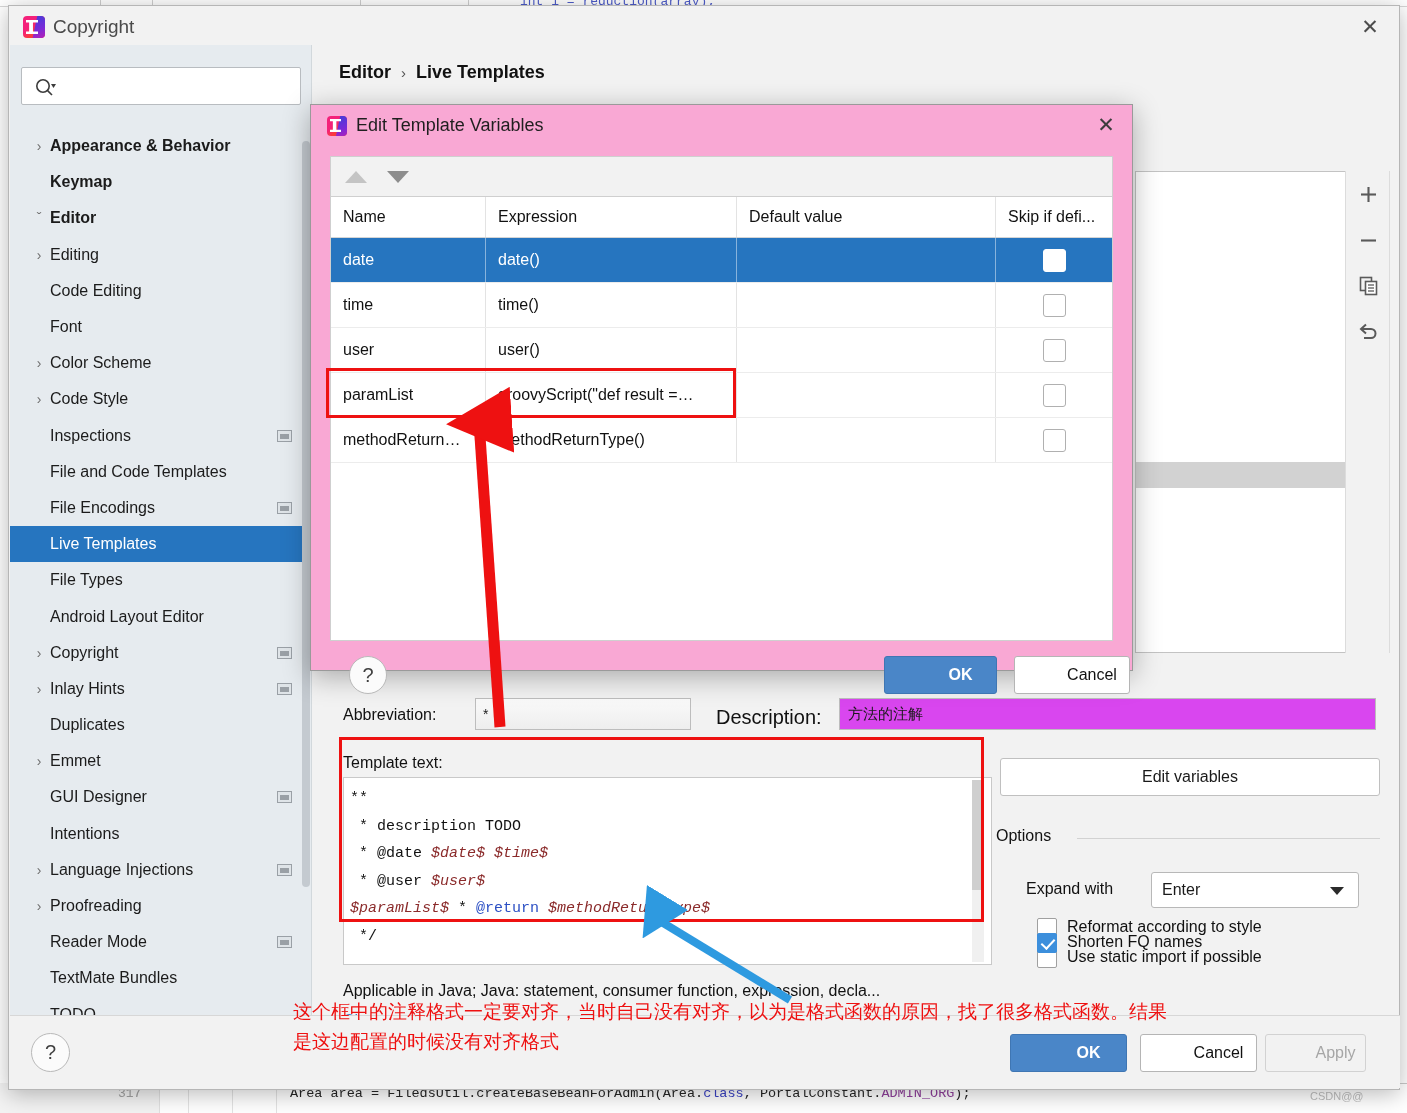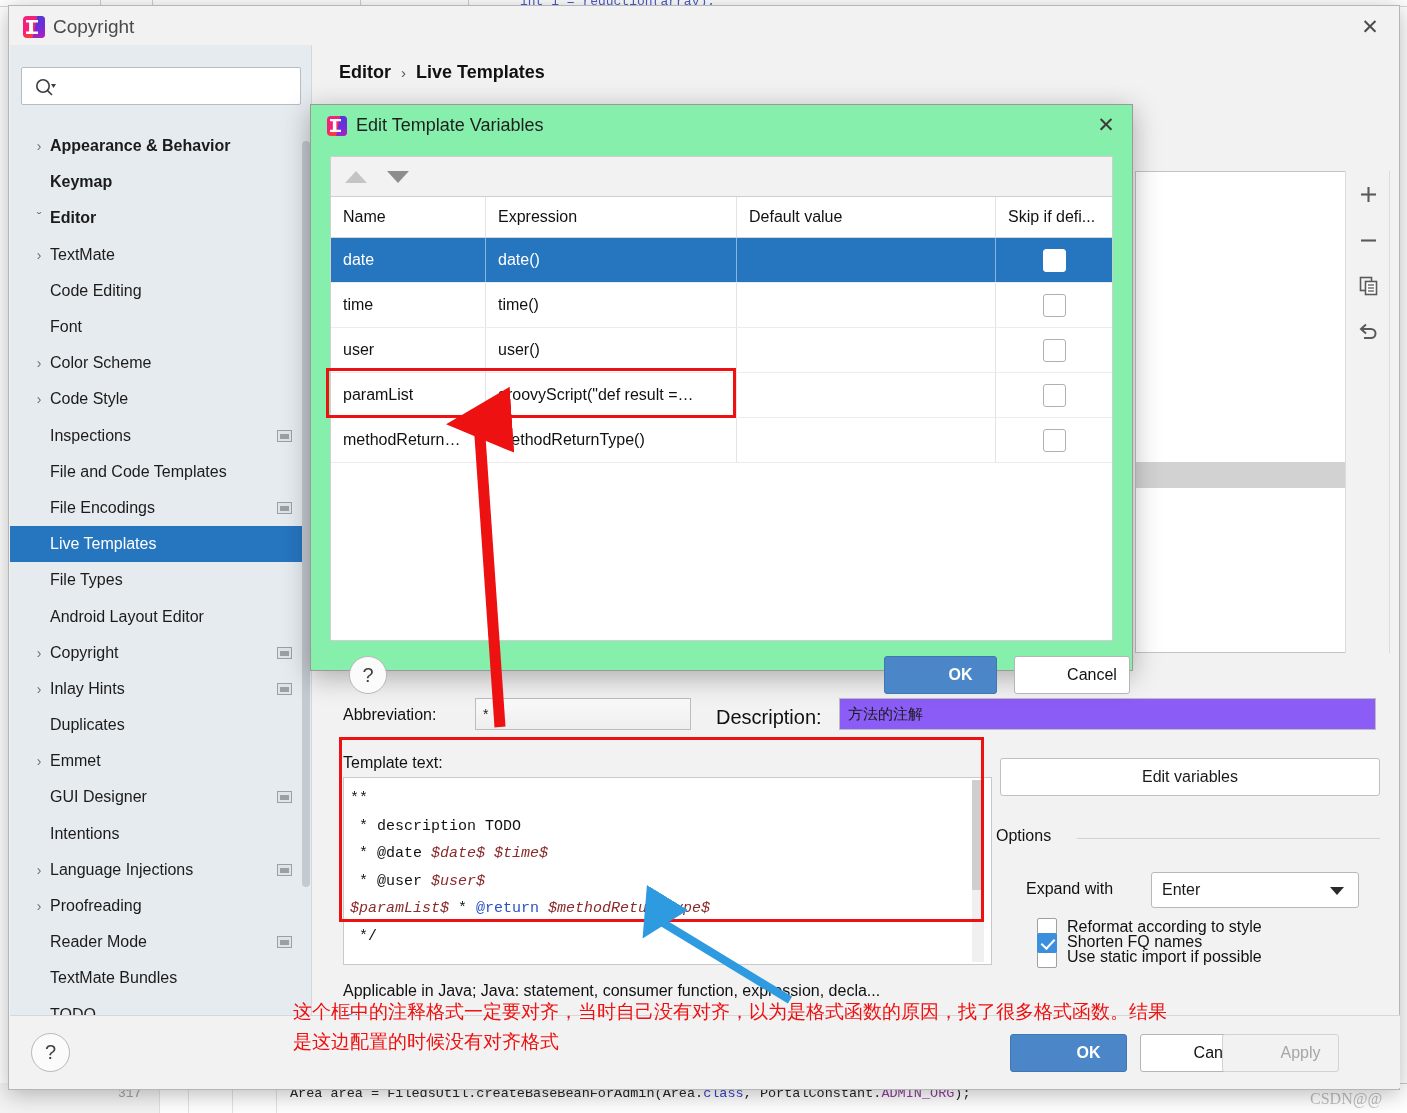--- a/index.html
+++ b/index.html
@@ -35,22 +35,22 @@
     font-size:13px; color:#a2a2a2;
   }
   .ide-gcol { position:absolute; top:1083px; width:1px; height:30px; background:#e3e3e3; }
   #ide-code-line {
     position:absolute; left:290px; top:1086px; white-space:nowrap;
     font-family:"Liberation Mono", monospace; font-size:13.5px; color:#262626;
   }
   #ide-code-line .kw  { color:#3a42c4; }
   #ide-code-line .cst { color:#8f3f9b; }
   #ide-watermark {
-    position:absolute; left:1310px; top:1090px; font-size:16px; color:#bdbdbd;
-    font-family:Liberation Serif, serif;
+    position:absolute; left:1310px; top:1090px; font-size:11px; color:#bdbdbd;
+    font-family:Liberation Sans, sans-serif;
   }
 
   
   #settings-window {
     position:absolute; left:8px; top:5px; width:1392px; height:1085px;
     background:#f2f2f2; border:1px solid #b6b6b6;
     box-shadow:0 4px 22px rgba(0,0,0,.28);
   }
   #settings-titlebar {
     position:absolute; left:0; top:0; width:100%; height:39px; background:#f2f2f2;
@@ -158,21 +158,21 @@
   
   #abbrev-label { position:absolute; left:31px; top:661px; font-size:16px; color:#111; }
   #abbrev-input {
     position:absolute; left:163px; top:653px; width:216px; height:32px;
     background:linear-gradient(#fafafa,#eeeeee); border:1px solid #bdbdbd;
     font-size:14px; padding:4px 7px; color:#1a1a1a; font-family:"Liberation Sans", sans-serif;
   }
   #desc-label { position:absolute; left:404px; top:661px; font-size:20px; color:#111; }
   #desc-input {
     position:absolute; left:527px; top:653px; width:537px; height:32px;
-    background:#8b5cf6; border:1px solid #bdbdbd;
+    background:#d946ef; border:1px solid #bdbdbd;
     font-size:15px; padding:4px 8px; color:#1a1a1a; font-family:"Liberation Sans", sans-serif;
   }
 
   #tmpl-label { position:absolute; left:31px; top:709px; font-size:16px; color:#111; }
   #tmpl-box {
     position:absolute; left:31px; top:732px; width:649px; height:188px;
     background:#ffffff; border:1px solid #c9c9c9;
     font-family:"Liberation Mono", monospace; font-size:15px; line-height:27.5px;
     padding:7px 6px; white-space:pre; overflow:hidden; color:#111;
   }
@@ -231,26 +231,26 @@
     position:absolute; left:21px; top:17px; width:39px; height:39px; border-radius:50%;
     border:1px solid #b9b9b9; background:#fbfbfb; display:flex; align-items:center;
     justify-content:center; font-size:20px; color:#3f3f3f; cursor:pointer;
   }
   .btn {
     position:absolute; height:38px; border-radius:3px; display:flex;
     align-items:center; justify-content:center; font-size:16px; cursor:pointer;padding-left:40px;
   }
   #btn-ok-main { left:1000px; top:18px; width:117px; background:#4a86c8; border:1px solid #3f76b3; color:#fff; font-weight:bold; }
   #btn-cancel-main { left:1130px; top:18px; width:117px; background:#fff; border:1px solid #b5b5b5; color:#111; }
-  #btn-apply-main { left:1212px; top:18px; width:117px; background:#f2f2f2; border:1px solid #d2d2d2; color:#a6a6a6; }
+  #btn-apply-main { left:1255px; top:18px; width:101px; background:#f2f2f2; border:1px solid #d2d2d2; color:#a6a6a6; }
 
   
   #modal {
     position:absolute; left:310px; top:104px; width:823px; height:567px;
-    background:#86efac; border:1px solid #9a9a9a;
+    background:#f9a8d4; border:1px solid #9a9a9a;
     box-shadow:0 6px 26px rgba(0,0,0,.3);
   }
   #modal-title-bar { position:absolute; left:0; top:0; width:100%; height:42px; }
   #ij-logo-modal { position:absolute; left:16px; top:11px; }
   #modal-title { position:absolute; left:45px; top:10px; font-size:18px; color:#1f1f1f; }
   #modal-close {
     position:absolute; right:10px; top:5px; width:32px; height:30px;
     display:flex; align-items:center; justify-content:center; font-size:21px;
     color:#3d3d3d; cursor:pointer;
   }
@@ -365,21 +365,21 @@
         <div class="tree-row ind0 bold">
           <span class="chev"></span>
           <span class="tlabel">Keymap</span>
         </div>
         <div class="tree-row ind0 bold">
           <span class="chev">ˇ</span>
           <span class="tlabel">Editor</span>
         </div>
         <div class="tree-row ind1">
           <span class="chev">›</span>
-          <span class="tlabel">TextMate</span>
+          <span class="tlabel">Editing</span>
         </div>
         <div class="tree-row ind1">
           <span class="chev"></span>
           <span class="tlabel">Code Editing</span>
         </div>
         <div class="tree-row ind1">
           <span class="chev"></span>
           <span class="tlabel">Font</span>
         </div>
         <div class="tree-row ind1">

